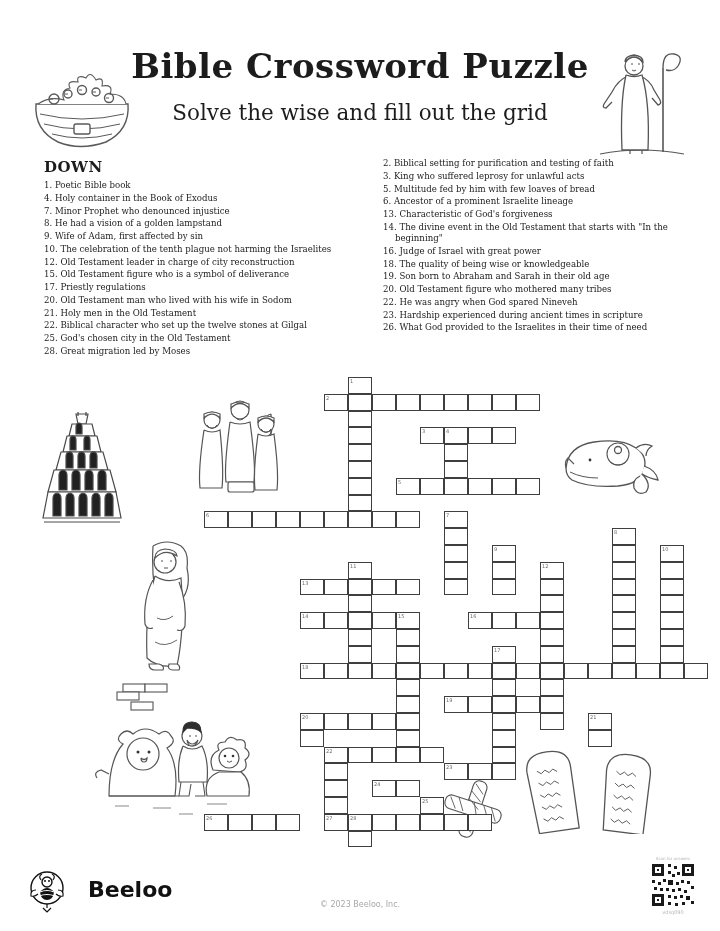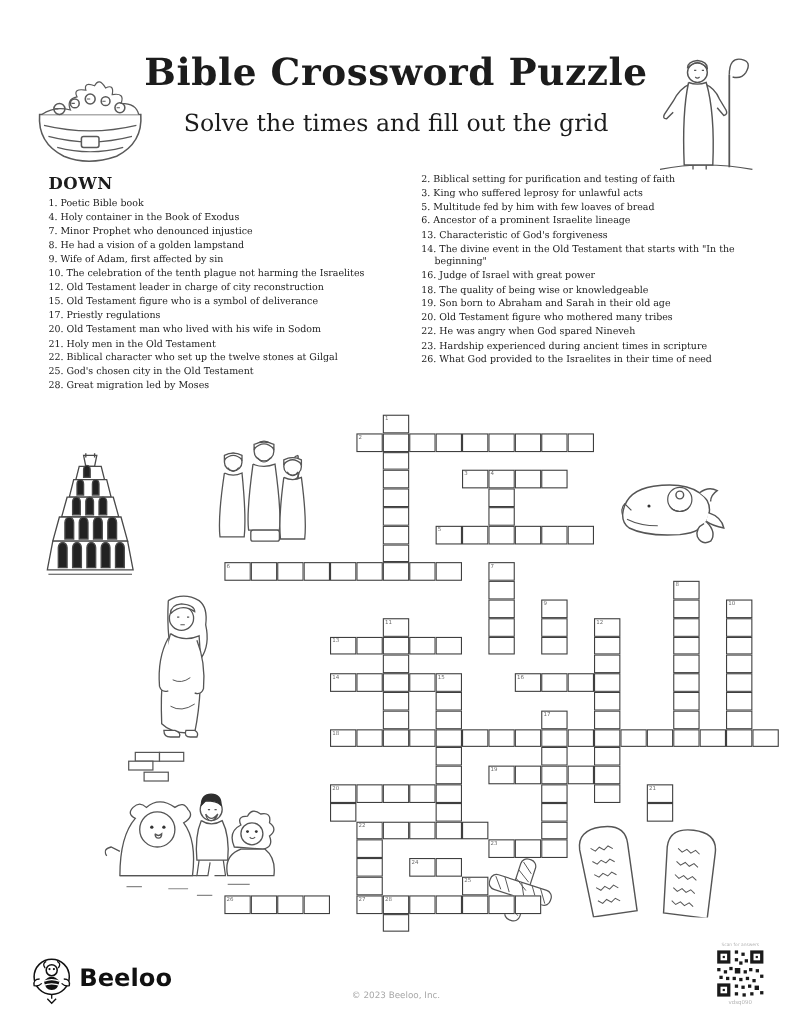--- a/index.html
+++ b/index.html
@@ -20,21 +20,21 @@
   .clue-list li{font-size:8.6px;line-height:1.3;margin:0 0 1.6px 0;
       padding-left:12px;text-indent:-12px;color:#222;}
   
   #grid .cell{position:absolute;border:1px solid #3f3f3f;background:#fff;box-sizing:border-box;}
   #grid .cellnum{position:absolute;top:0px;left:1px;font-size:5px;line-height:6px;
       font-family:"DejaVu Sans", sans-serif;color:#6b6b6b;}
   
   .illus{position:absolute;}
   .illus svg{display:block;}
   
-  #footer-brand{left:72px;top:877px;font-family:"DejaVu Sans", sans-serif;
+  #footer-brand{left:88px;top:877px;font-family:"DejaVu Sans", sans-serif;
       font-weight:bold;font-size:22px;color:#111;}
   #footer-copy{left:0;right:0;top:900px;text-align:center;
       font-family:"DejaVu Sans", sans-serif;font-size:8px;color:#a8a8a8;}
   #qr-wrap{right:22px;top:856px;width:50px;text-align:center;}
   .qr-caption{font-family:"DejaVu Sans", sans-serif;font-size:4px;color:#b5b5b5;display:block;}
   .qr-code-label{font-family:"DejaVu Sans", sans-serif;font-size:5px;color:#b5b5b5;display:block;margin-top:1px;}
 </style>
 </head>
 <body>
 
@@ -49,21 +49,21 @@
     <circle cx="24" cy="47" r="5"></circle>
       <circle cx="38" cy="42" r="4"></circle>
     <circle cx="52" cy="38" r="4.5"></circle>
       <circle cx="66" cy="40" r="4"></circle>
       <circle cx="79" cy="46" r="4.5"></circle>
     <path d="M20 47 h3 M35 42 h3 M49 38 h3 M63 40 h3 M76 46 h3" stroke-width="1"></path>
   </svg>
 </div>
 
 <div id="page-title" class="abs">Bible Crossword Puzzle</div>
-<div id="page-subtitle" class="abs">Solve the times and fill out the grid</div>
+<div id="page-subtitle" class="abs">Solve the wise and fill out the grid</div>
 
 <div class="abs illus" style="left:590px;top:42px;">
   <svg width="102" height="120" viewBox="0 0 102 120" fill="none" stroke="#555" stroke-width="1.3">
     <path d="M10 112 Q50 104 94 112" stroke-width="1.1"></path>
     <path d="M73 26 V110" stroke-width="1.6"></path>
     <path d="M73 26 Q73 10 84 12 Q94 14 88 24 Q84 30 76 28" stroke-width="1.3"></path>
     <circle cx="44" cy="24" r="9" fill="#fff"></circle>
     <path d="M35 20 Q44 10 53 20 Q53 14 44 13 Q35 14 35 20" fill="#fff"></path>
     <path d="M38 34 Q28 38 22 50 L14 62 Q12 66 16 66 L22 60" fill="#fff"></path>
     <path d="M50 34 Q60 38 64 48 L70 58 Q72 62 68 63 L62 56" fill="#fff"></path>

